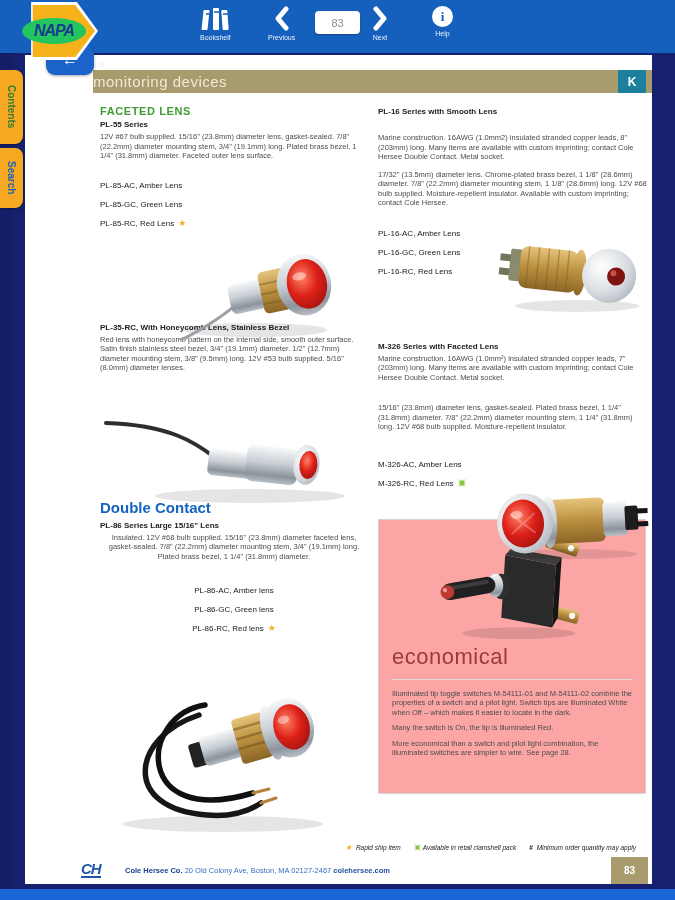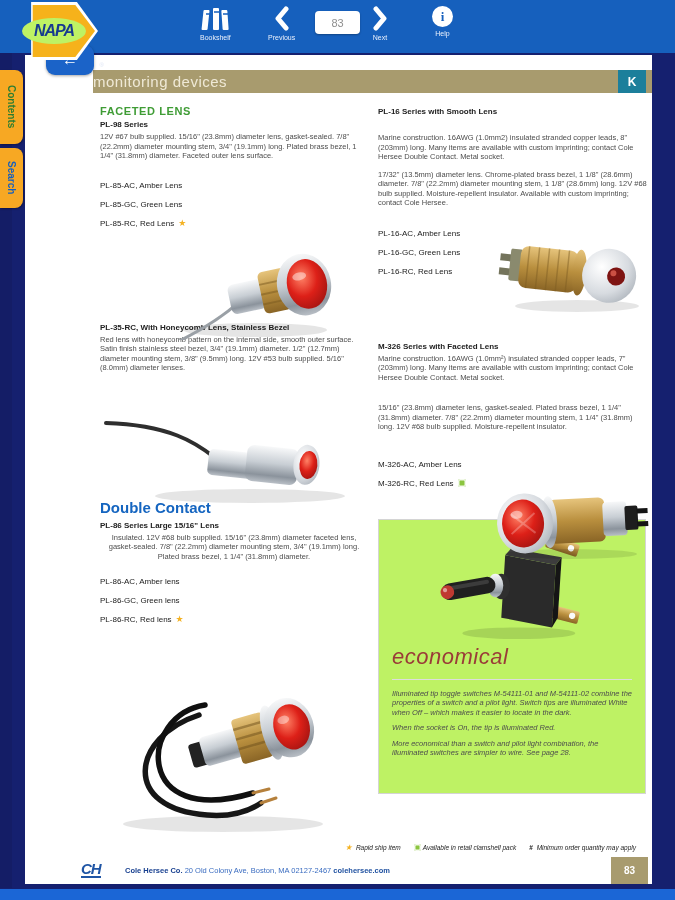--- a/index.html
+++ b/index.html
@@ -6,21 +6,21 @@
   html,body { width:675px; height:900px; }
   body { font-family:"Liberation Sans", sans-serif; background:#15206f; position:relative; overflow:hidden; }
 
   
   .toolbar { position:absolute; left:0; top:0; width:675px; height:53px; background:#1660bd; z-index:5; }
   .napa-wrap { position:absolute; left:10px; top:2px; width:92px; height:62px; z-index:9; }
   .napa-hex-outer { position:absolute; left:0; top:0; width:88px; height:58px; background:#fff;
     clip-path:polygon(24% 0%,76% 0%,100% 50%,76% 100%,24% 100%); }
   .napa-hex { position:absolute; left:3px; top:3px; width:82px; height:52px; background:#f6b21b;
     clip-path:polygon(24% 0%,76% 0%,100% 50%,76% 100%,24% 100%); }
-  .napa-oval { position:absolute; left:12px; top:16px; width:64px; height:26px; background:#bef264; border-radius:50%;
+  .napa-oval { position:absolute; left:12px; top:16px; width:64px; height:26px; background:#22c55e; border-radius:50%;
     display:flex; align-items:center; justify-content:center; }
   .napa-text { color:#173a8f; font-weight:bold; font-style:italic; font-size:16px; letter-spacing:-1px; }
   .napa-reg { position:absolute; right:-2px; bottom:-4px; color:#dfe6f5; font-size:6px; }
   .tb-item { position:absolute; top:6px; display:flex; flex-direction:column; align-items:center; gap:3px; cursor:pointer; }
   .tb-label { color:#eaf0fc; font-size:7px; }
   .help-circle { width:21px; height:21px; border-radius:50%; background:#fff; color:#1660bd;
     font-weight:bold; font-size:13px; display:flex; align-items:center; justify-content:center; font-family:"Liberation Serif", serif; }
   .page-input { position:absolute; left:315px; top:11px; width:45px; height:23px; border:none; border-radius:4px;
     background:#fff; color:#8f8f8f; font-size:11px; text-align:center; box-shadow:0 1px 2px rgba(0,0,0,.3); }
 
@@ -59,21 +59,21 @@
   .clam { display:inline-block; width:8px; height:8px; background:#8bc53f; border-radius:2px; margin-left:4px;
     vertical-align:-1px; box-shadow:inset 0 0 0 1.5px rgba(255,255,255,.9); }
 
   .prod-img { position:absolute; }
   .img-pl85 { left:130px; top:190px; width:190px; height:95px; }
   .img-pl35 { left:75px;  top:358px; width:252px; height:95px; }
   .img-pl86 { left:78px;  top:616px; width:232px; height:170px; }
   .img-pl16 { left:472px; top:180px; width:152px; height:80px; }
   .img-m326 { left:466px; top:424px; width:160px; height:83px; }
 
-  .econ-box { margin-top:31px; width:268px; min-height:275px; border:1px solid #d4d4d4; background:#bef264; padding:10px 13px 10px 13px;font-style:italic; }
+  .econ-box { margin-top:31px; width:268px; min-height:275px; border:1px solid #d4d4d4; background:#fca5a5; padding:10px 13px 10px 13px; }
   .econ-img { display:flex; justify-content:center; }
   .econ-title { color:#9a3c38; font-size:22px; letter-spacing:.5px; margin-top:2px; }
   .econ-hr { border:none; border-top:1px solid #ddd; margin:9px 0 9px 0; }
   .econ-box .body-txt { margin-bottom:6px; }
 
   .legend { position:absolute; top:788px; right:16px; display:flex; gap:13px; font-size:6.5px; font-style:italic; color:#222; align-items:center; }
   .legend .star { font-size:8px; margin:0 2px 0 0; }
   .legend .clam { width:7px; height:7px; margin:0 2px 0 0; }
   .legend .hash { font-weight:bold; margin-right:2px; font-style:normal; }
 
@@ -176,37 +176,37 @@
 
 <div class="page">
 
   <div class="hdr-bar">
     <span class="hdr-title">monitoring devices</span>
   </div>
   <div class="hdr-k">K</div>
 
   <div class="col-left">
     <div class="cat-head" style="margin-top:2px;">FACETED LENS</div>
-    <div class="sub-head" style="margin-top:3px;">PL-98 Series</div>
+    <div class="sub-head" style="margin-top:3px;">PL-55 Series</div>
     <div class="body-txt" style="margin-top:3px;">12V #67 bulb supplied. 15/16" (23.8mm) diameter lens, gasket-sealed. 7/8" (22.2mm) diameter mounting stem, 3/4" (19.1mm) long. Plated brass bezel, 1 1/4" (31.8mm) diameter. Faceted outer lens surface.</div>
 
     <div style="margin-top:20px;">
       <div class="part-row"><span>PL-85-AC, Amber Lens</span></div>
       <div class="part-row"><span>PL-85-GC, Green Lens</span></div>
       <div class="part-row"><span>PL-85-RC, Red Lens</span><span class="star">★</span></div>
     </div>
 
     <div class="sub-head" style="margin-top:95px;">PL-35-RC, With Honeycomb Lens, Stainless Bezel</div>
     <div class="body-txt" style="margin-top:3px;">Red lens with honeycomb pattern on the internal side, smooth outer surface. Satin finish stainless steel bezel, 3/4" (19.1mm) diameter. 1/2" (12.7mm) diameter mounting stem, 3/8" (9.5mm) long. 12V #53 bulb supplied. 5/16" (8.0mm) diameter lenses.</div>
 
     <div class="dc-head" style="margin-top:126px;">Double Contact</div>
     <div class="sub-head" style="margin-top:5px;">PL-86 Series Large 15/16" Lens</div>
     <div class="body-txt" style="margin-top:3px;text-align:center;">Insulated. 12V #68 bulb supplied. 15/16" (23.8mm) diameter faceted lens, gasket-sealed. 7/8" (22.2mm) diameter mounting stem, 3/4" (19.1mm) long. Plated brass bezel, 1 1/4" (31.8mm) diameter.</div>
 
-    <div style="margin-top:16px;">
+    <div style="margin-top:25px;text-align:center;">
       <div class="part-row"><span>PL-86-AC, Amber lens</span></div>
       <div class="part-row"><span>PL-86-GC, Green lens</span></div>
       <div class="part-row"><span>PL-86-RC, Red lens</span><span class="star">★</span></div>
     </div>
   </div>
 
   <div class="col-right">
     <div class="sub-head" style="margin-top:4px;">PL-16 Series with Smooth Lens</div>
     <div class="body-txt" style="margin-top:17px;">Marine construction. 16AWG (1.0mm2) insulated stranded copper leads, 8" (203mm) long. Many items are available with custom imprinting; contact Cole Hersee Double Contact. Metal socket.</div>
     <div class="body-txt" style="margin-top:8px;">17/32" (13.5mm) diameter lens. Chrome-plated brass bezel, 1 1/8" (28.6mm) diameter. 7/8" (22.2mm) diameter mounting stem, 1 1/8" (28.6mm) long. 12V #68 bulb supplied. Moisture-repellent insulator. Available with custom imprinting; contact Cole Hersee.</div>
@@ -247,21 +247,21 @@
             <rect x="12" y="47" width="56" height="17" rx="8.5" fill="#202020"></rect>
             <rect x="18" y="50" width="44" height="4" rx="2" fill="#3c3c3c"></rect>
             <circle cx="18" cy="55.5" r="7" fill="#bf3a31"></circle>
             <circle cx="16" cy="53" r="2.2" fill="rgba(255,255,255,.5)"></circle>
           </g>
         </svg>
       </div>
       <div class="econ-title">economical</div>
       <hr class="econ-hr">
       <div class="body-txt">Illuminated tip toggle switches M-54111-01 and M-54111-02 combine the properties of a switch and a pilot light. Switch tips are illuminated White when Off – which makes it easier to locate in the dark.</div>
-      <div class="body-txt">When the socket is On, the tip is illuminated Red.</div>
+      <div class="body-txt">Many the switch is On, the tip is illuminated Red.</div>
       <div class="body-txt">More economical than a switch and pilot light combination, the illuminated switches are simpler to wire. See page 28.</div>
     </div>
   </div>
 
   <svg class="prod-img img-pl85" viewBox="0 0 190 95">
     <ellipse cx="100" cy="85" rx="72" ry="7" fill="rgba(0,0,0,.10)"></ellipse>
     <g transform="rotate(-12 95 50)">
       <path d="M-8 86 Q50 74 84 54" stroke="#9aa0a6" stroke-width="3" fill="none"></path>
       <rect x="74" y="36" width="36" height="30" rx="6" fill="url(#gCh)"></rect>
       <rect x="106" y="30" width="28" height="42" rx="5" fill="url(#gBr)"></rect>

